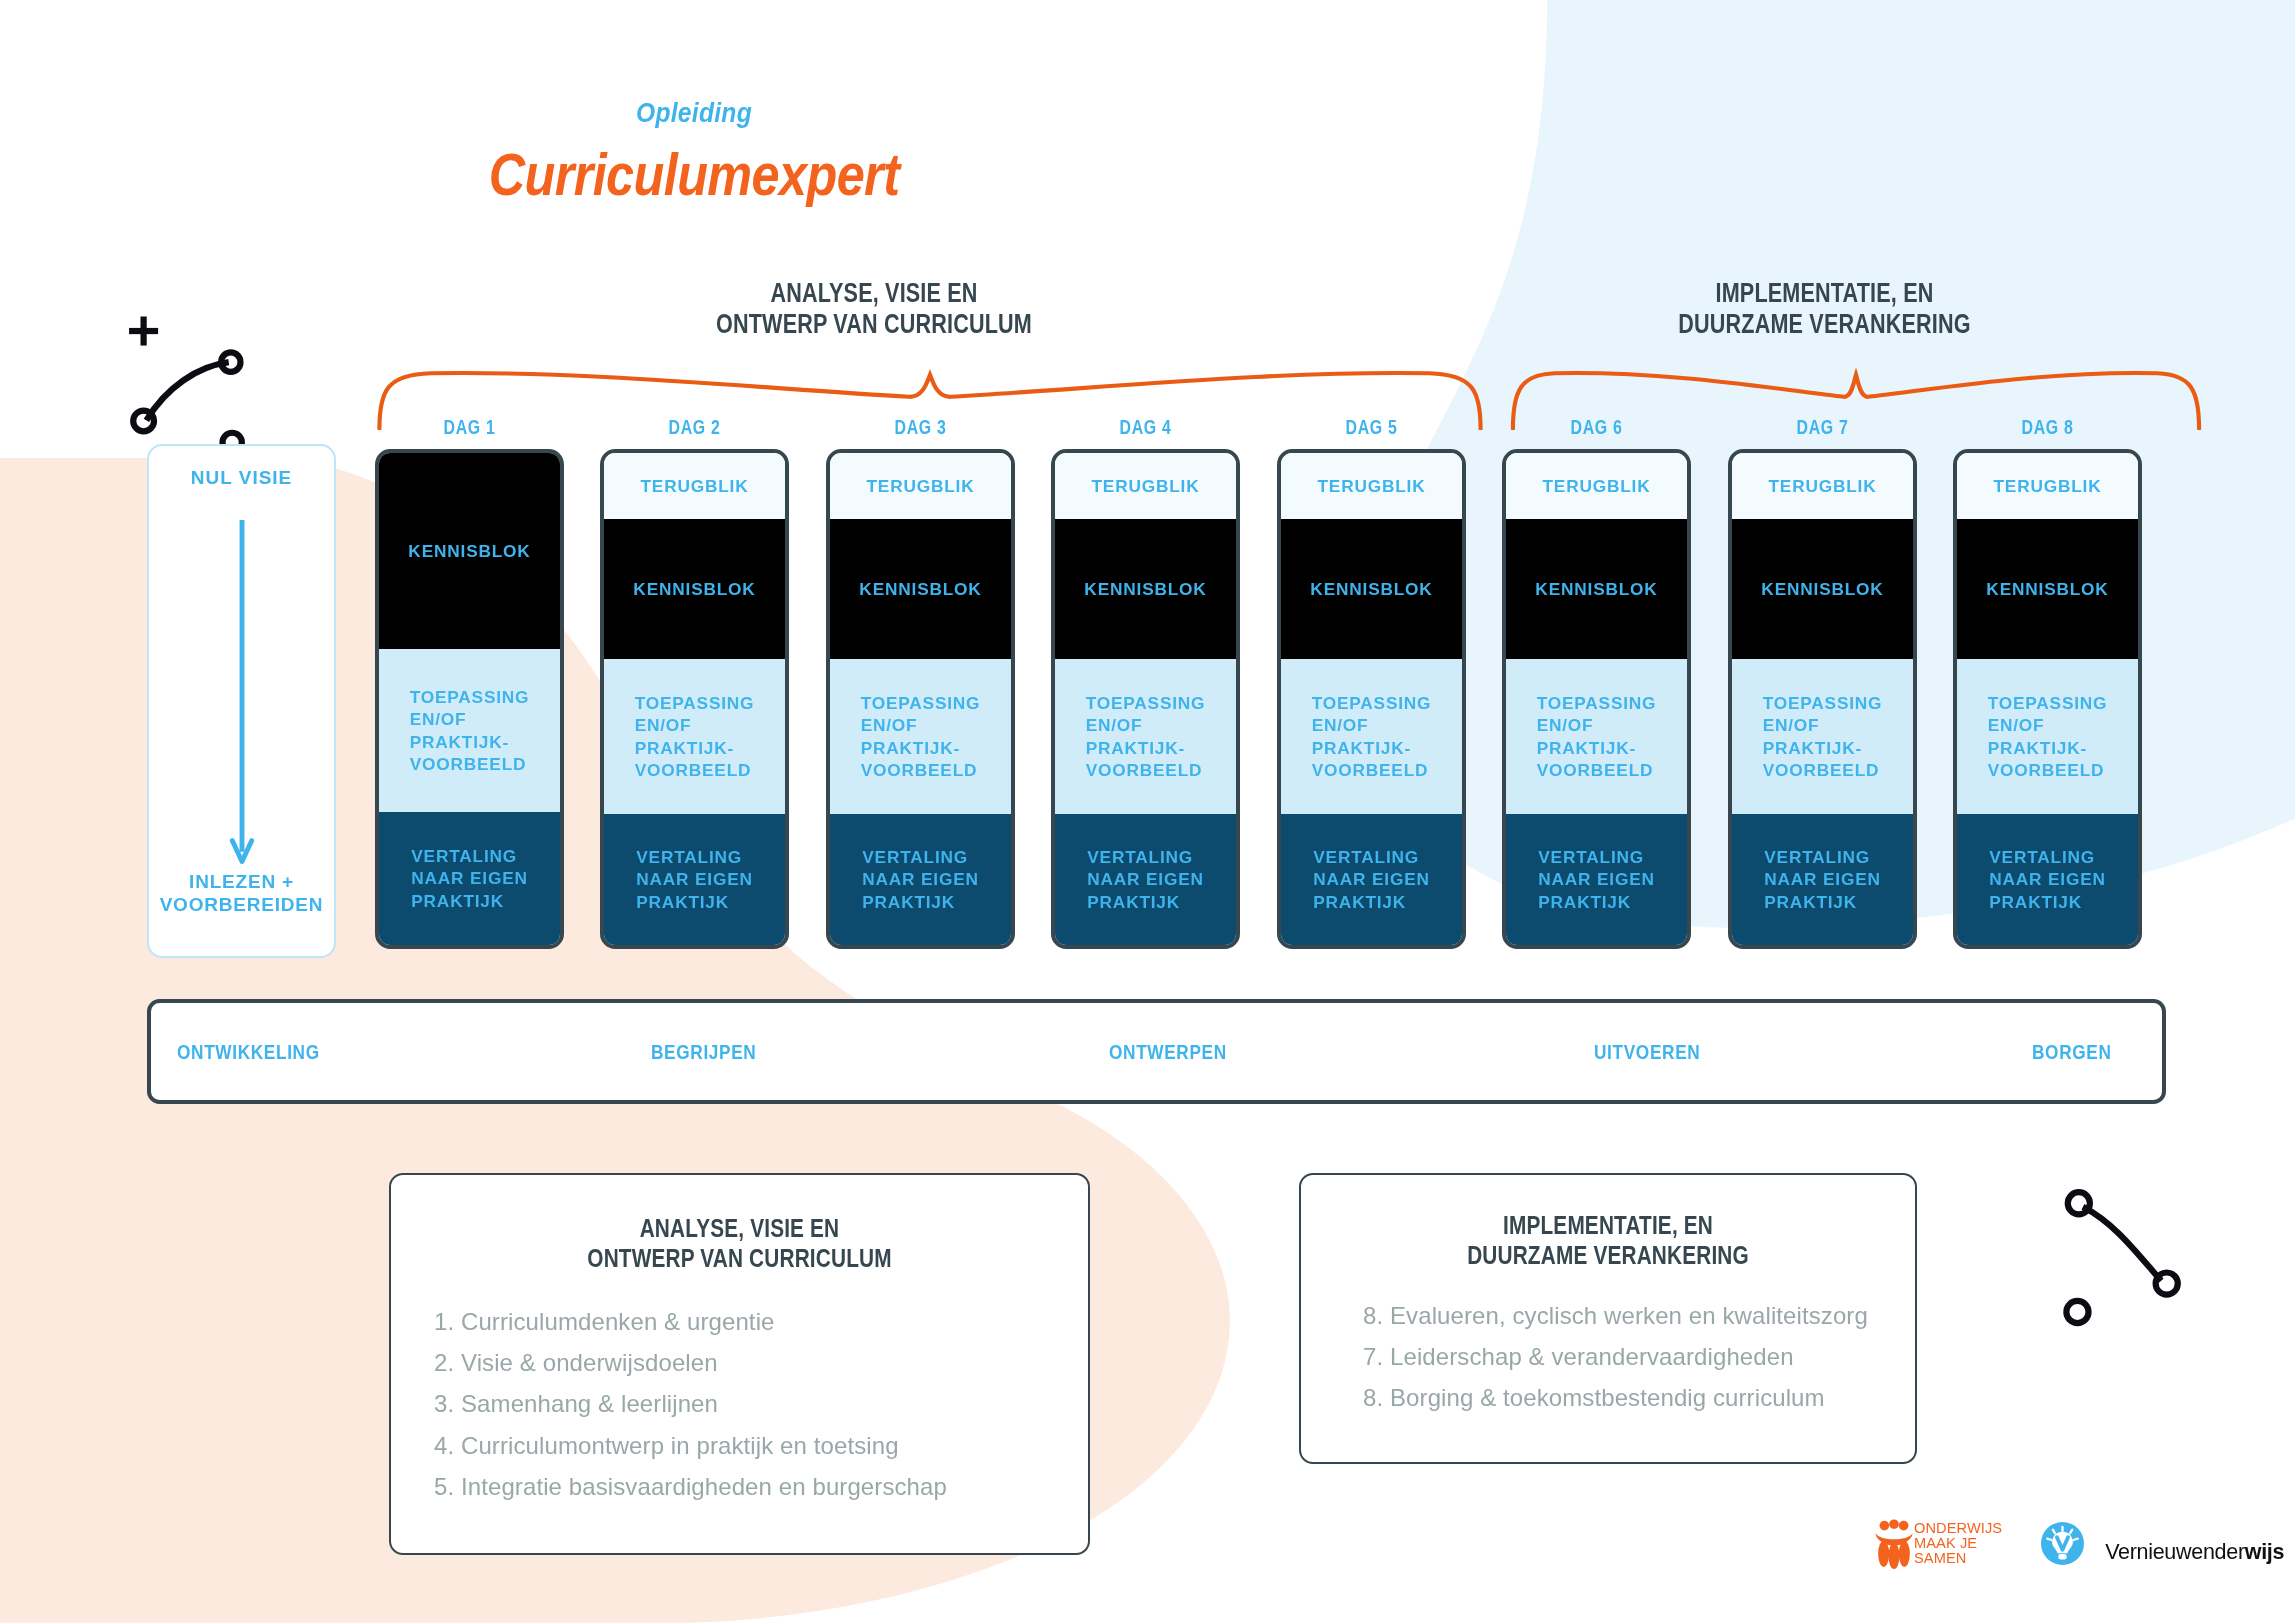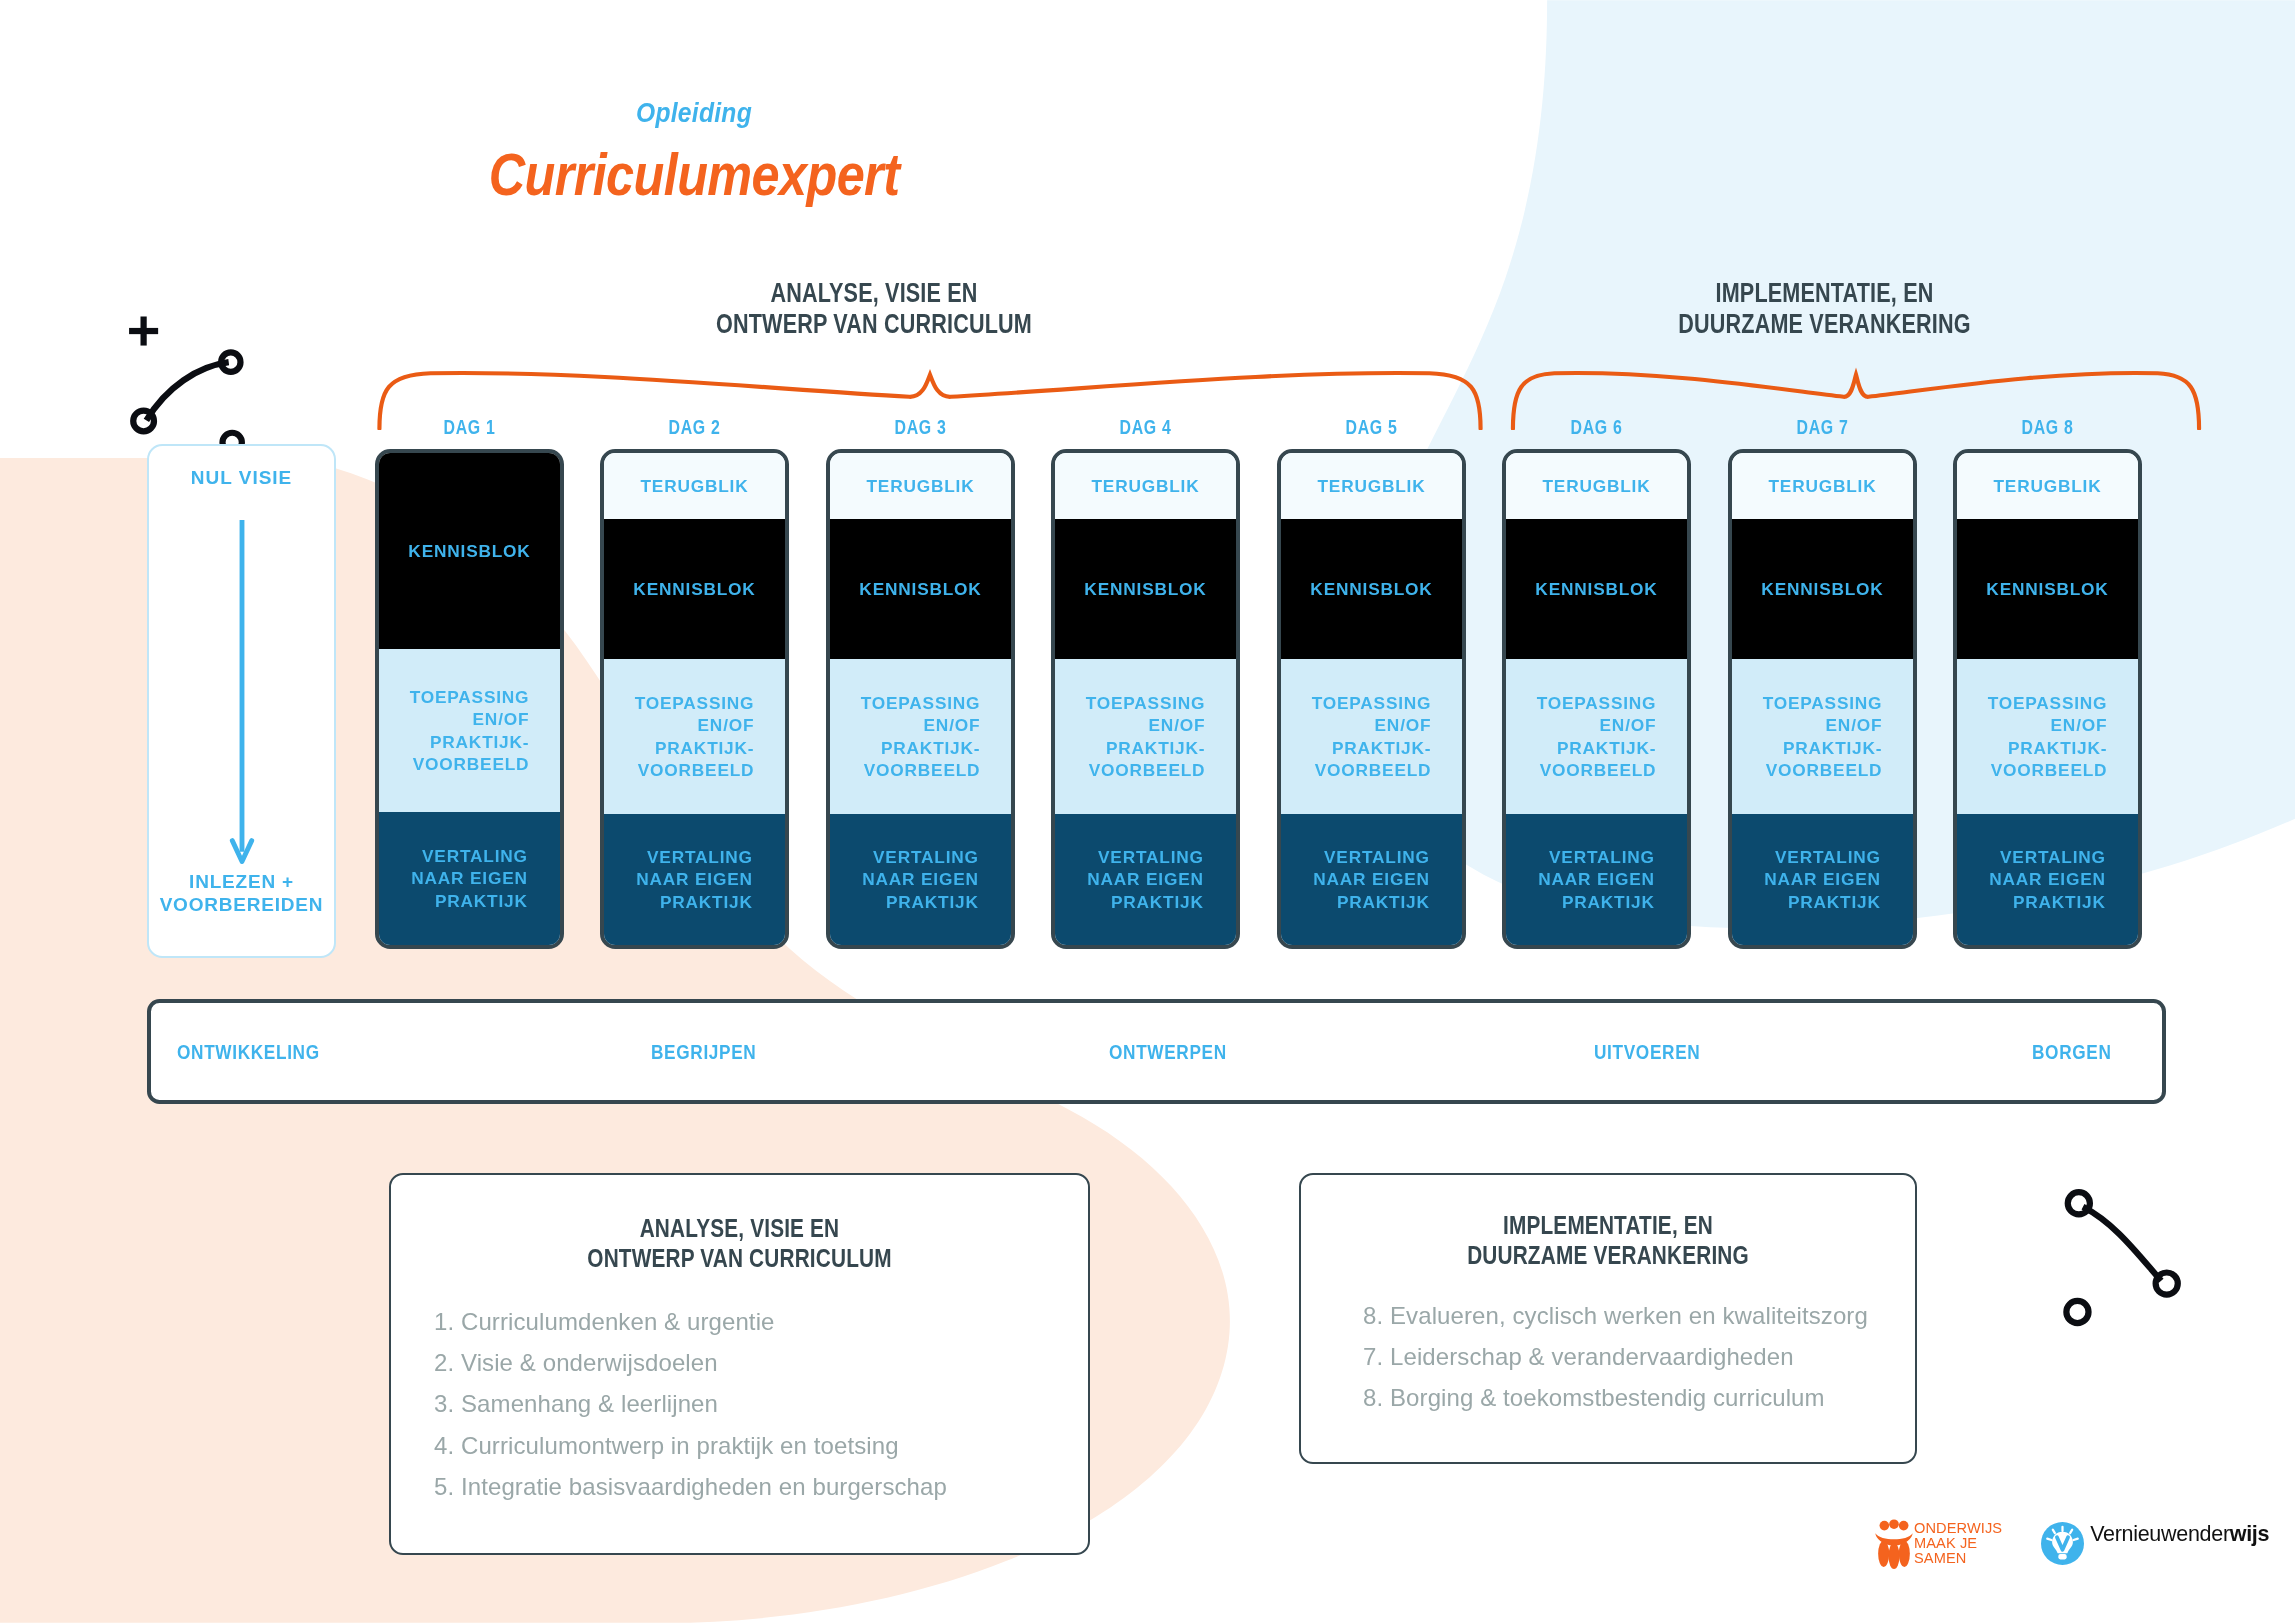--- a/index.html
+++ b/index.html
@@ -71,21 +71,21 @@
     text-align:center; color:#3fb3ec; font-weight:700; font-size:19.4px;
     letter-spacing:0.8px; margin-bottom:9.7px;
     transform:scaleX(.82); transform-origin:center;
   }
   .daycard {
     height:500px; border:4.2px solid #36474f; border-radius:15.3px;
     overflow:hidden; display:flex; flex-direction:column;
     background:#f4fbfe;
   }
   .seg {
-    display:flex; align-items:center; justify-content:center; text-align:right;
+    display:flex; align-items:center; justify-content:center; text-align:left;
     color:#3fb3ec; font-weight:700; letter-spacing:0.8px; line-height:1.3;
     padding:0 14px;
   }
   .seg-terugblik  { background:#f4fbfe; font-size:17.3px; }
   .seg-kennis     { background:#000000; font-size:17.3px; }
   .seg-toepassing { background:#d1ecf9; font-size:17.3px; }
   .seg-vertaling  { background:#0c4a6e; font-size:17.3px; }
 
   
   .d1 .seg-kennis     { flex:0 0 40%; }
@@ -127,21 +127,21 @@
   .ib-list li {
     color:#9aa7a8; font-size:24px; line-height:1.0; margin-bottom:17.3px;
     letter-spacing:0.1px; white-space:nowrap;
   }
 
   
   .logos { position:absolute; left:1874px; top:1518px; z-index:6;
            display:flex; align-items:center; gap:39px; }
   .logo-omjs { display:flex; align-items:center; }
   .omjs-text { color:#f4631e; font-size:14.6px; line-height:1.04; letter-spacing:0.1px; }
-  .logo-vwo { display:flex; align-items:flex-start; gap:6px; }
+  .logo-vwo { display:flex; align-items:flex-end; gap:21px; }
   .vwo-text { color:#111; font-size:21.5px; letter-spacing:-0.3px; white-space:nowrap; }
   .vwo-text b { font-weight:700; }
 </style>
 </head>
 <body>
 
 <div id="stage">
 
   <svg class="bg-layer" viewBox="0 0 3308 2339" width="2295" height="1623">
     <path fill="#e8f5fc" d="M3308,0 L2230,0 C2230,120 2218,260 2170,400 C2110,575 2010,700 1965,880

